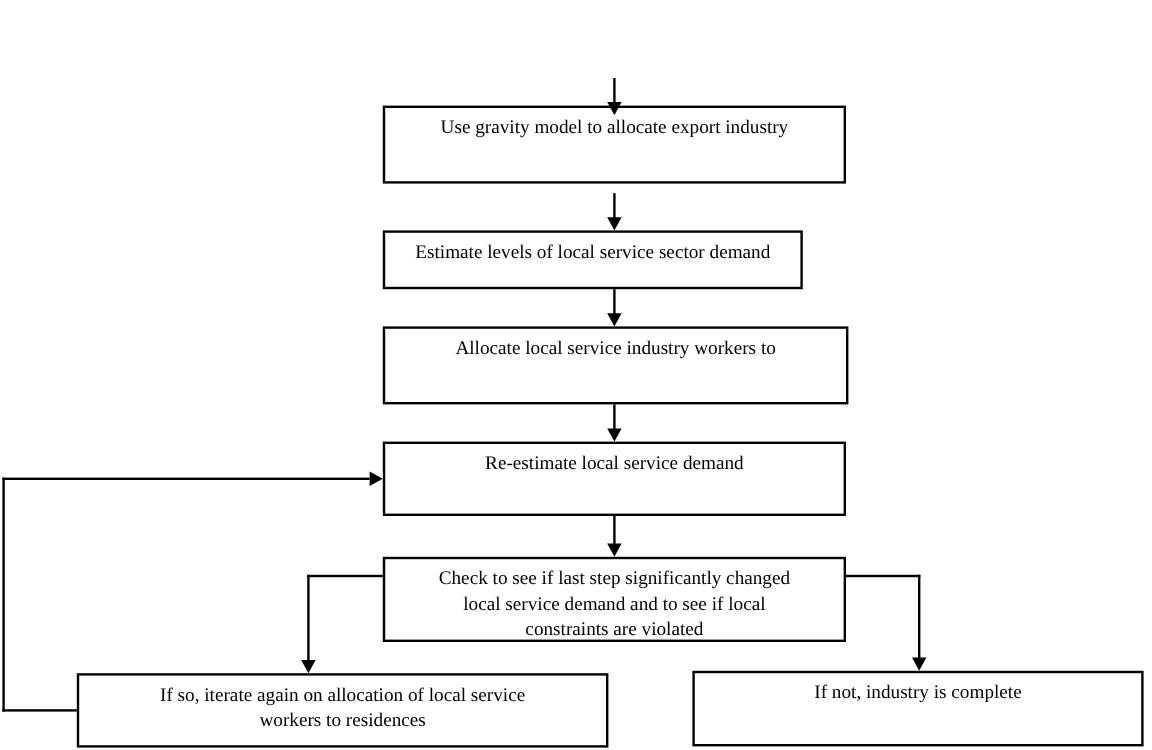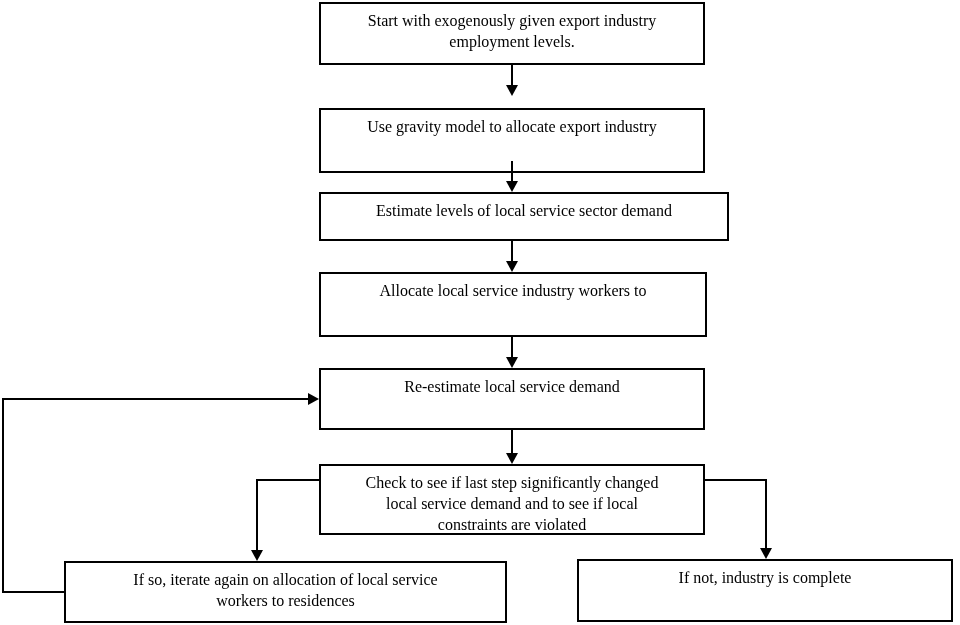--- a/index.html
+++ b/index.html
@@ -21,22 +21,22 @@
     background: #ffffff;
     text-align: center;
     padding-top: 6px;
     font-size: 16px;
     line-height: 21px;
     color: #000000;
   }
   .bline { white-space: nowrap; }
   
   .b-start     { left: 319px; top: 2px;   width: 386px; height: 63px; }
-  .b-gravity   { left: 319px; top: 108px;  width: 386px; height: 65px; }
-  .b-estimate  { left: 319px; top: 192px; width: 410px; height: 49px; }
+  .b-gravity   { left: 319px; top: 88px;  width: 386px; height: 65px; }
+  .b-estimate  { left: 319px; top: 192px; width: 350px; height: 49px; }
   .b-allocate  { left: 319px; top: 272px; width: 388px; height: 65px; }
   .b-reest     { left: 319px; top: 368px; width: 386px; height: 62px; }
   .b-check     { left: 319px; top: 464px; width: 386px; height: 71px; }
   .b-iterate   { left: 64px;  top: 561px; width: 443px; height: 62px; }
   .b-complete  { left: 577px; top: 559px; width: 376px; height: 63px; }
 
   .vline { position: absolute; width: 2px; background: #000000; }
   .hline { position: absolute; height: 2px; background: #000000; }
   .arr-down {
     position: absolute; width: 0; height: 0;
@@ -49,24 +49,20 @@
     border-top: 6px solid transparent;
     border-bottom: 6px solid transparent;
     border-left: 11px solid #000000;
   }
 </style>
 </head>
 <body>
 
 <div class="canvas">
 
-  <div class="box b-start">
-    <div class="bline">Start with exogenously given export industry</div>
-    <div class="bline">employment levels.</div>
-  </div>
 
   <div class="box b-gravity">
     <div class="bline">Use gravity model to allocate export industry</div>
   </div>
 
   <div class="box b-estimate">
     <div class="bline">Estimate levels of local service sector demand</div>
   </div>
 
   <div class="box b-allocate">

